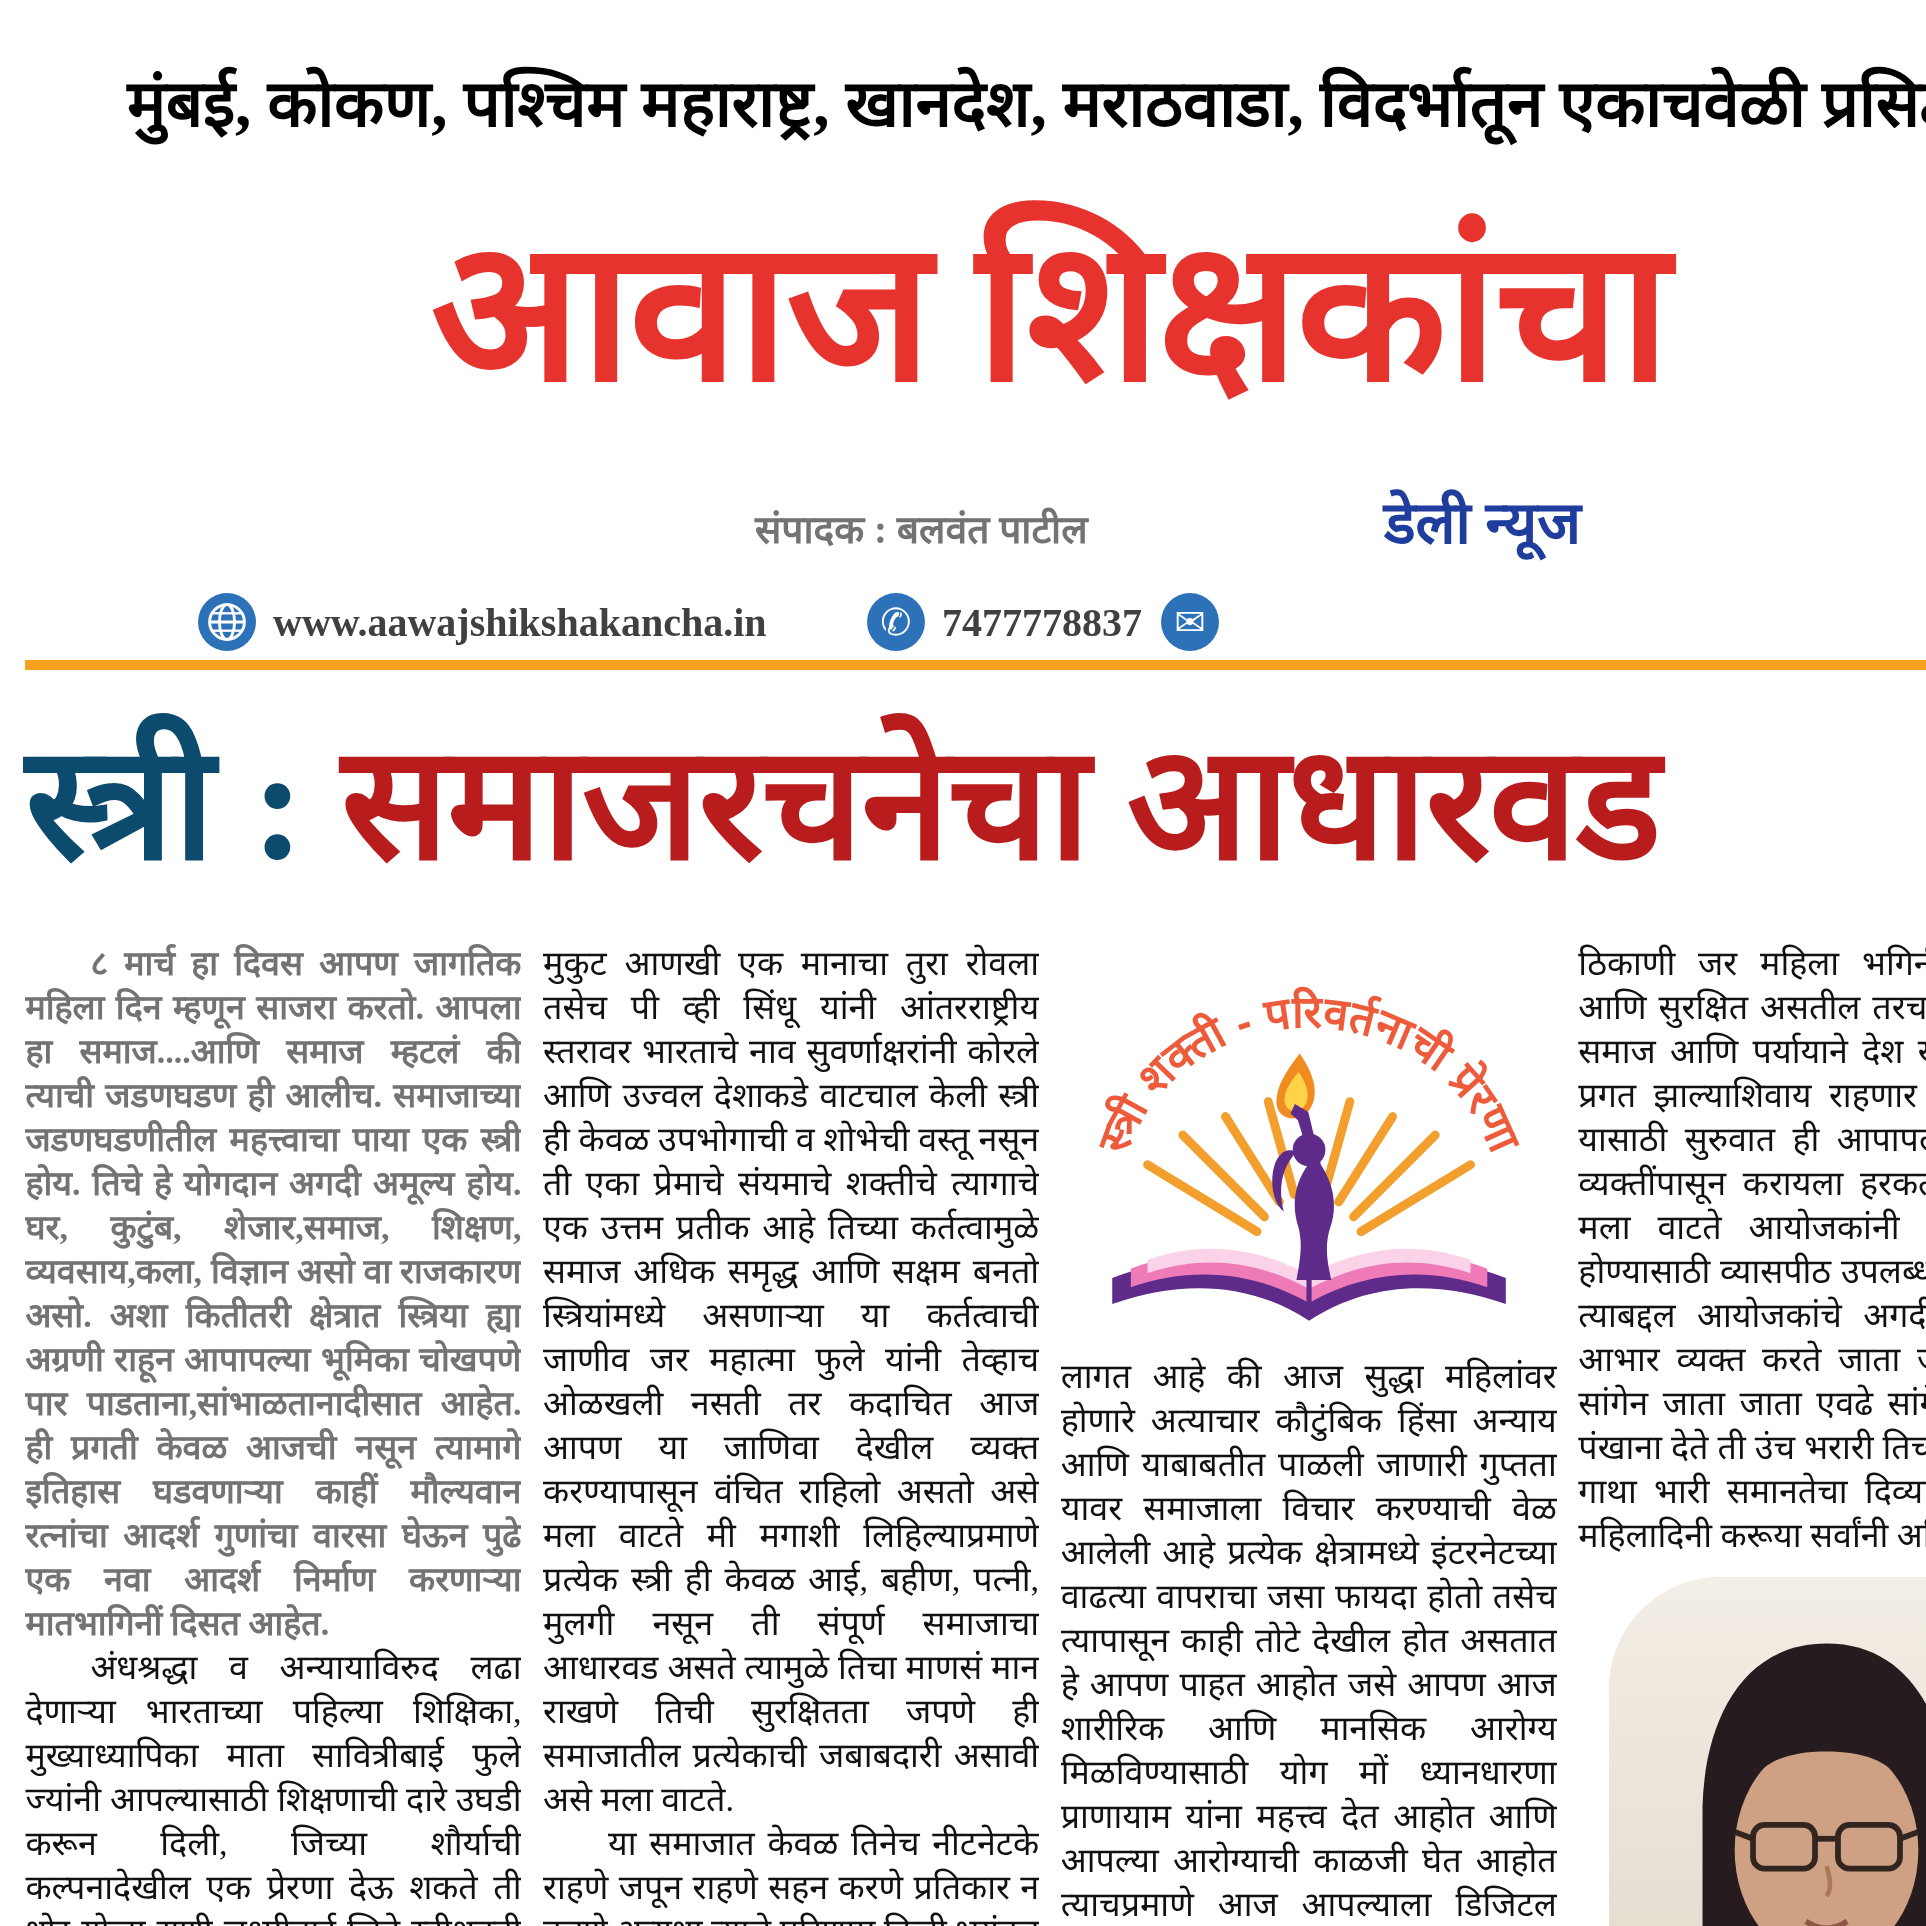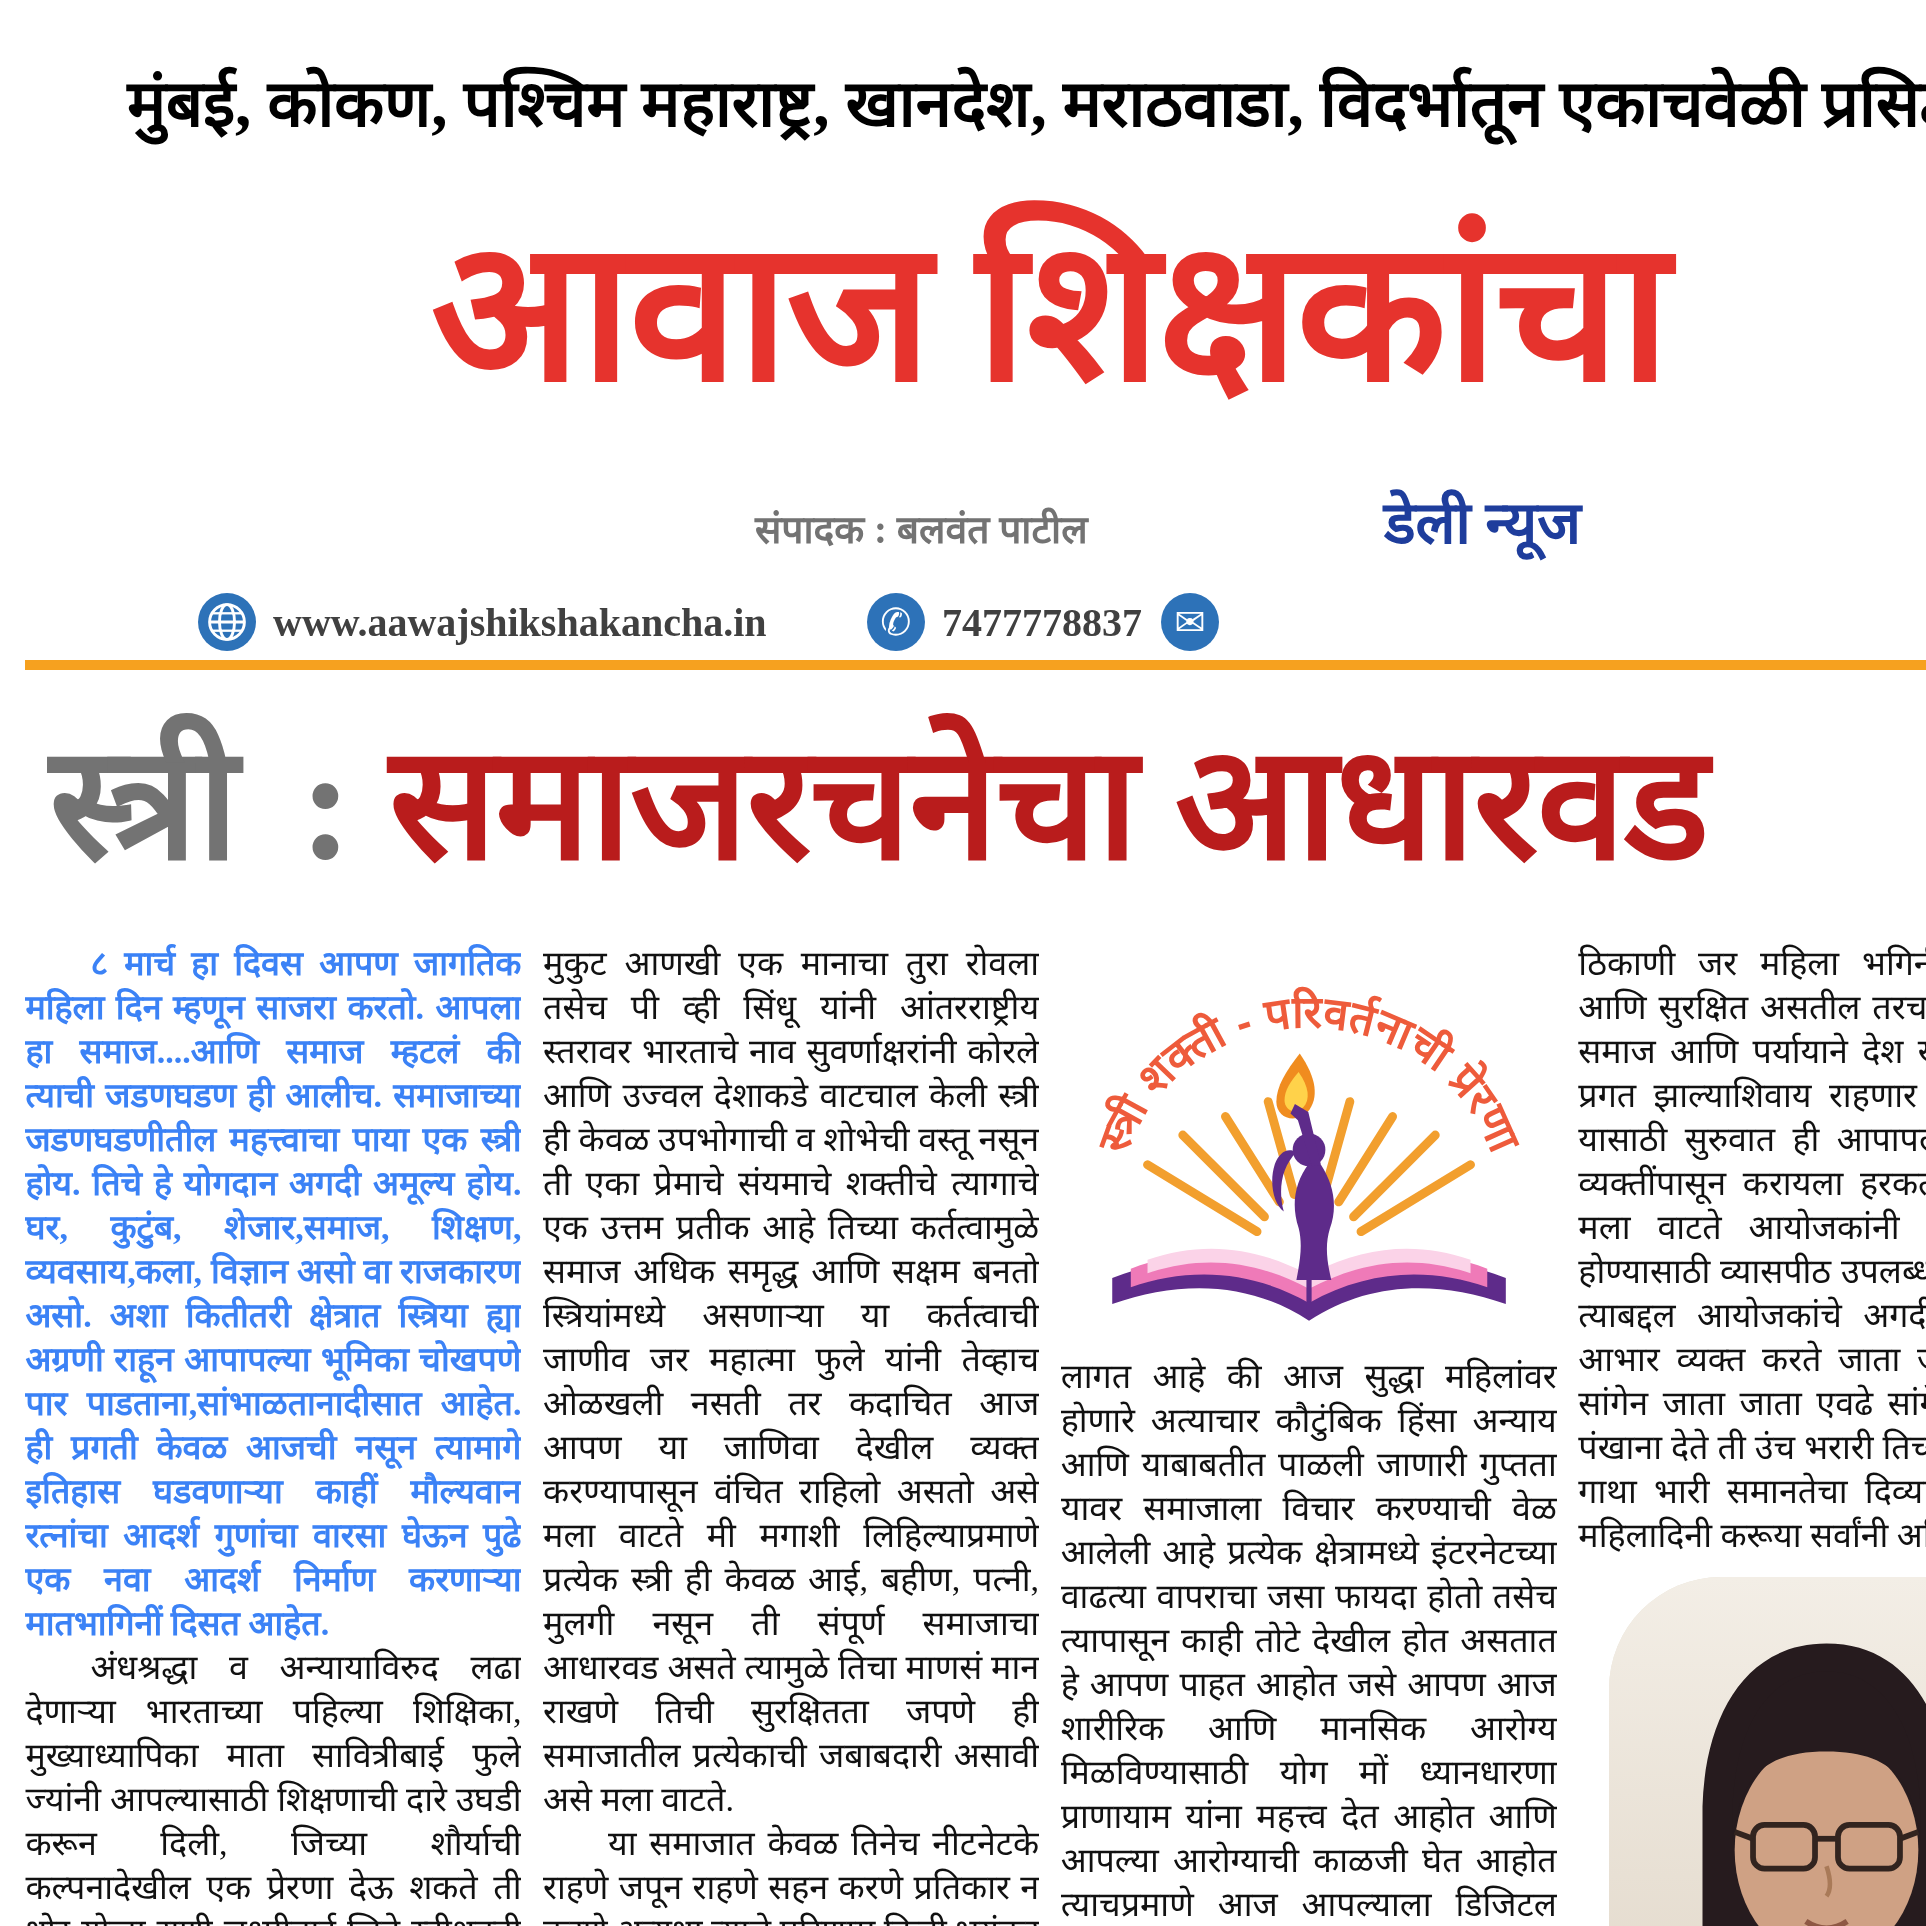--- a/index.html
+++ b/index.html
@@ -18,30 +18,30 @@
   .cg1{left:198px}.cg2{left:867px}.cg3{left:1161px}
   .cicon{width:58px;height:58px;border-radius:50%;background:#2d72b8;color:#fff;
          display:flex;align-items:center;justify-content:center;font-size:37px;flex:0 0 auto;
          font-family:"DejaVu Sans", sans-serif;}
   .ctext{font-size:40px;font-weight:700;color:#404040;white-space:nowrap;}
   .orange-rule{position:absolute;top:660px;left:25.4px;width:2049px;height:10px;background:#f6a11f;}
 
   
   .headline{position:absolute;top:693px;left:25.4px;right:25.4px;white-space:nowrap;
             font-weight:700;font-size:159px;line-height:1.4;letter-spacing:-1.5px;}
-  .hl-blue{color:#737373;margin-left:24px;}
+  .hl-blue{color:#0c4a6e;}
   .hl-maroon{color:#b91c1c;}
 
   
   .columns{position:absolute;top:942px;left:25.4px;width:2049px;height:1356px;overflow:hidden;
            display:flex;gap:21.6px;font-size:34px;line-height:44px;text-align:justify;}
   .col{flex:1;min-width:0;overflow:hidden;}
   .col p{margin:0 0 0 0;}
   .indent{text-indent:65px;}
-  .maroon{color:#3b82f6;font-weight:700;}
+  .maroon{color:#737373;font-weight:700;}
 
   .logo-box{width:100%;height:401px;margin-bottom:11.6px;}
   .logo-box svg{width:100%;height:100%;}
 
   .photo{width:435px;height:597px;margin:19px auto 0;border-radius:112px;overflow:hidden;
          background:#e9e2d6;}
   .photo svg{width:100%;height:100%;display:block;}
 </style>
 </head>
 <body>

